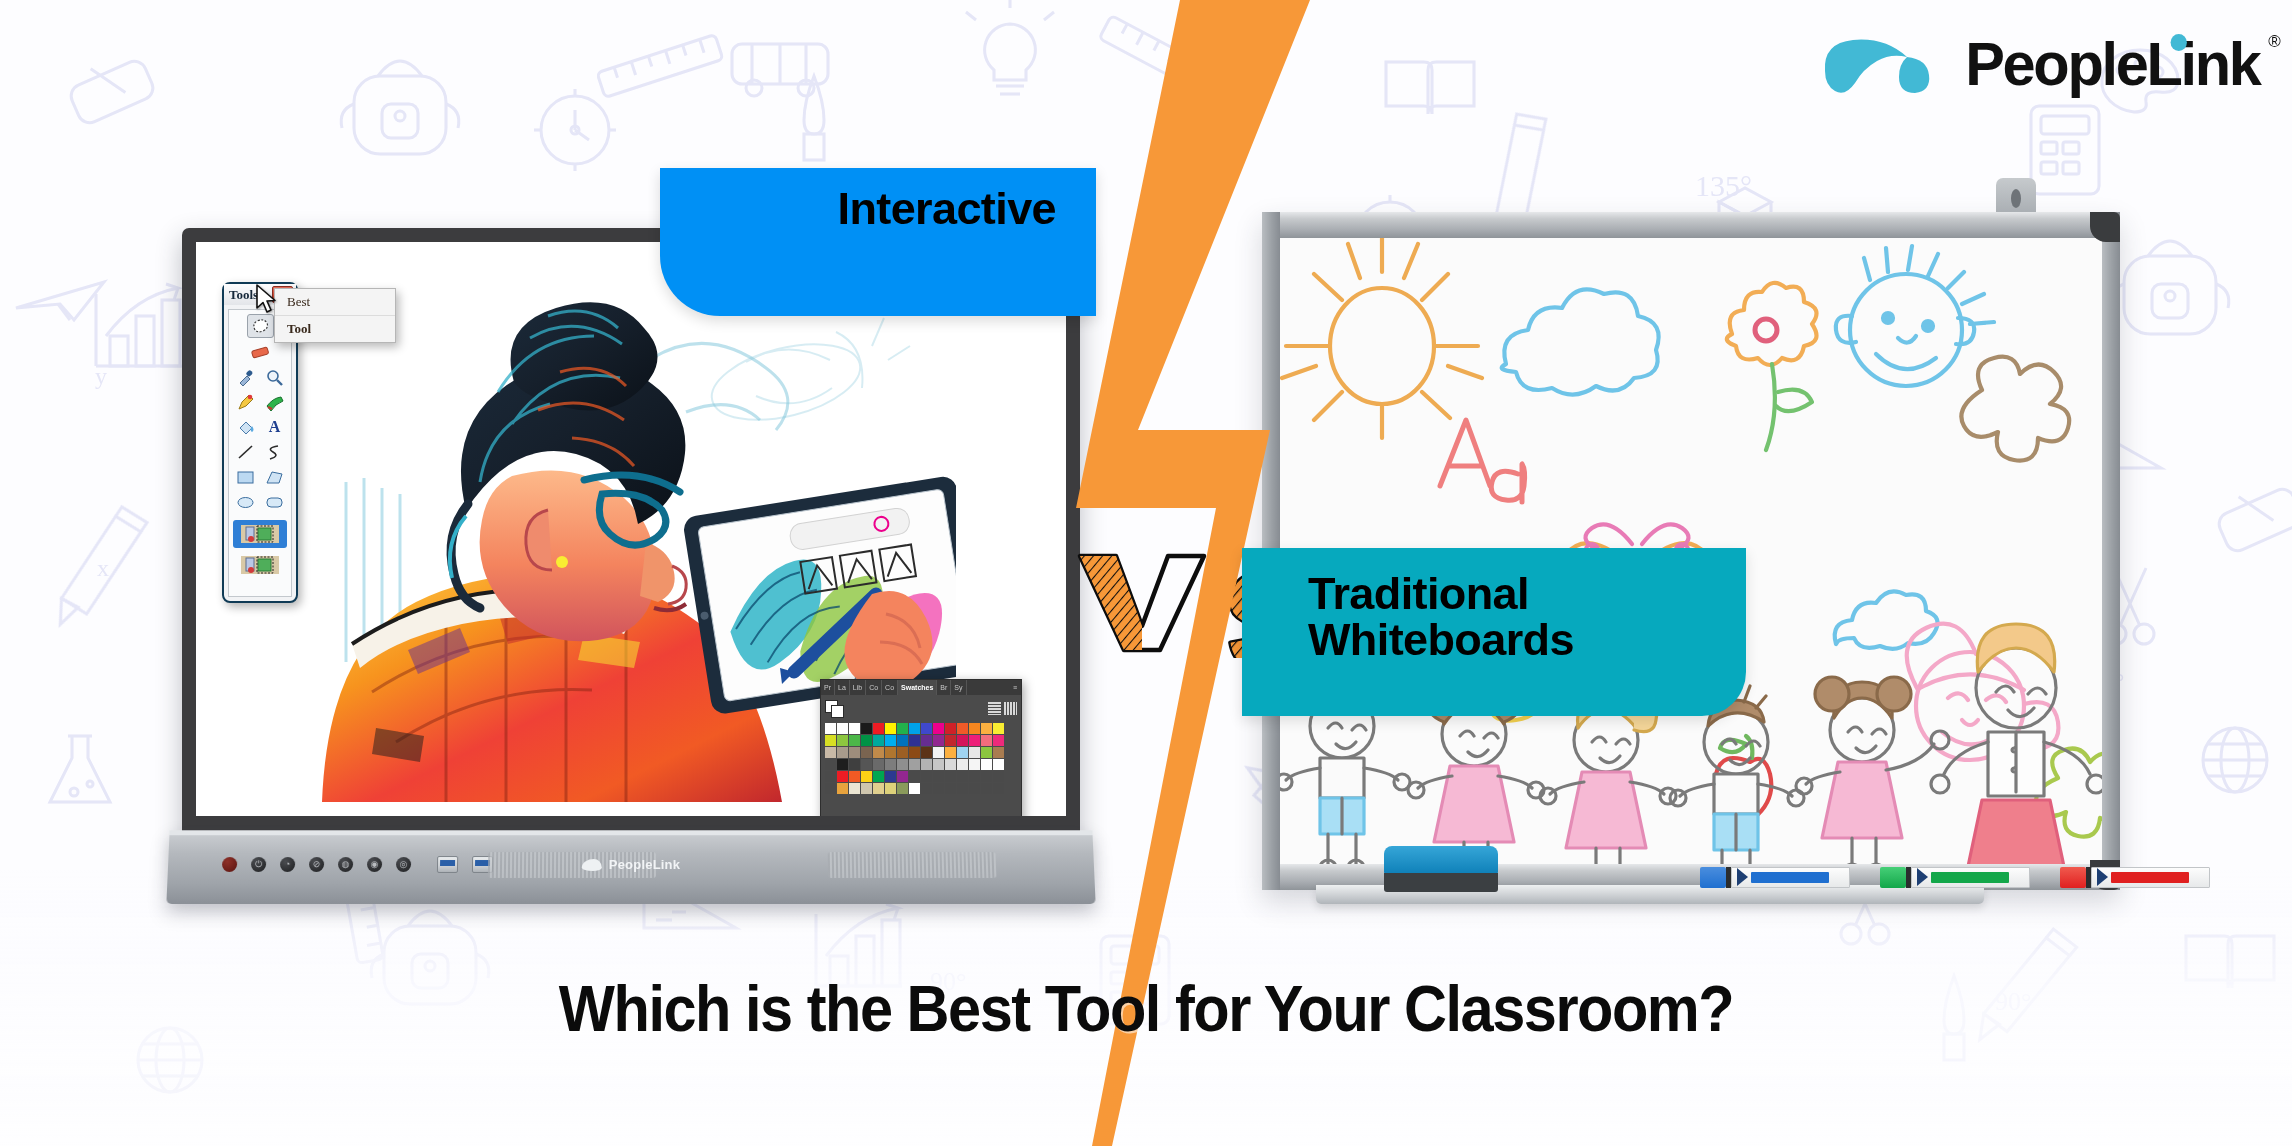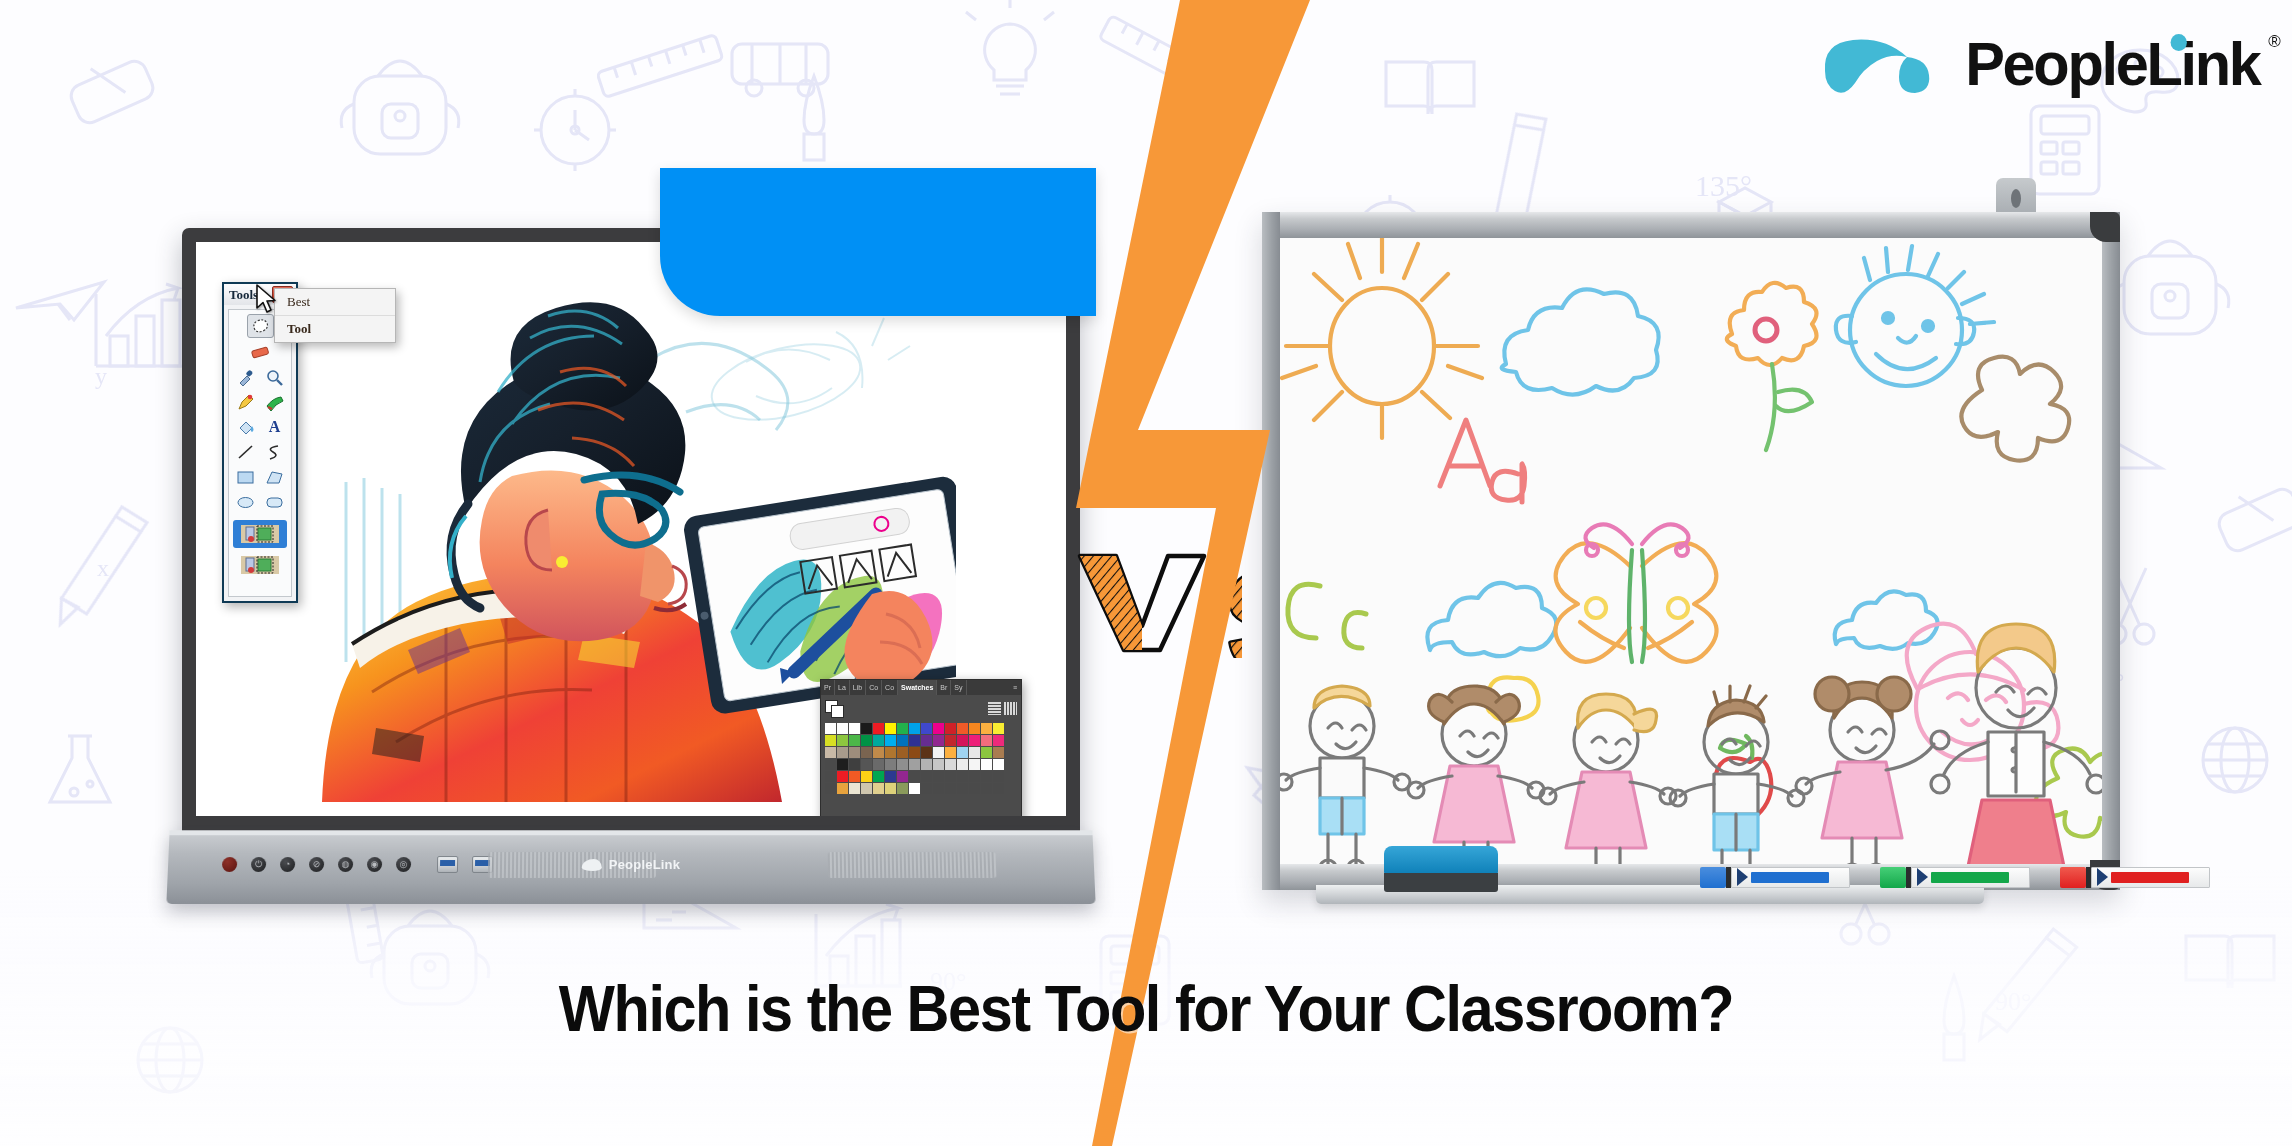--- a/index.html
+++ b/index.html
@@ -29,21 +29,21 @@
      border:1px solid #7e848a;position:relative;}
   .usb:after{content:"";position:absolute;left:2px;right:2px;top:3px;height:6px;background:#2a5fa8;}
   .grille{position:absolute;top:22px;width:168px;height:26px;border-radius:3px;
      background:repeating-linear-gradient(90deg,#a7abb0 0 2px,#c4c8cc 2px 4px);opacity:.72;}
   .brandfoot{position:absolute;top:27px;left:50%;transform:translateX(-50%);
      display:flex;align-items:center;gap:7px;color:#f2f4f6;font-size:13px;font-weight:700;letter-spacing:.2px;}
   .brandfoot .sw{width:20px;height:12px;background:#eef1f3;border-radius:60% 40% 45% 55%/70% 70% 30% 30%;}
 
   
   .tools-win{position:absolute;left:26px;top:40px;width:72px;height:317px;background:#f2f3f5;
-     border:2px solid #0f3a55;border-radius:0;box-shadow:3px 4px 10px rgba(0,0,0,.30);z-index:6;}
+     border:2px solid #0f3a55;border-radius:8px;box-shadow:3px 4px 10px rgba(0,0,0,.30);z-index:6;}
   .tools-title{height:21px;background:linear-gradient(180deg,#fdfdfe,#e3e5e9);
      display:flex;align-items:center;justify-content:space-between;padding:0 3px 0 5px;
      font-size:13px;font-weight:700;color:#16283a;font-family:"Liberation Serif",serif;}
   .tools-x{width:19px;height:15px;border-radius:2px;border:1px solid #8c2d22;
      background:linear-gradient(180deg,#e8705c,#c33b24);color:#fff;font-size:9px;font-weight:700;
      display:flex;align-items:center;justify-content:center;}
   .tools-body{position:absolute;left:4px;right:4px;top:25px;bottom:4px;background:#fafbfc;border:1px solid #c3c8cd;
      padding:4px 0;display:flex;flex-direction:column;align-items:center;gap:3px;}
   .trow{display:flex;gap:4px;align-items:center;justify-content:center;width:100%;}
   .tcell{width:25px;height:22px;display:flex;align-items:center;justify-content:center;font-size:15px;line-height:1;}
@@ -705,23 +705,30 @@
         <path d="M120 46 q2 -26 26 -28 q22 -2 26 18 l-16 2 q-4 -8 -12 -7 q-9 1 -8 10 q1 8 14 12 q24 7 26 26 q2 22 -26 24 q-26 2 -30 -22 l16 -3 q3 11 14 10 q10 -1 9 -9 q-1 -9 -16 -13 q-22 -6 -23 -20z" fill="none" stroke="#0d0d0d" stroke-width="4" stroke-linejoin="round"></path>
         <g clip-path="url(#clipS)">
             <rect x="112" y="12" width="34" height="96" fill="url(#hatch)"></rect>
           </g>
       </g>
     </g>
   </svg>
 
   <div id="banner-blue" class="banner">
     <div class="btxt">
+      <div>Interactive</div>
     </div>
   </div>
 
+  <div id="banner-teal" class="banner">
+    <div class="btxt">
+      <div>Traditional</div>
+      <div>Whiteboards</div>
+    </div>
+  </div>
 
   <div id="wb">
     <div class="wb-frame"></div>
     <div class="wb-mount"></div>
 
     <div class="wb-face">
       <svg viewBox="0 0 822 626" style="width:100%;height:100%;">
         <g fill="none" stroke-linecap="round" stroke-linejoin="round" stroke-width="4.2">
 
           <g stroke="#eeab52">

